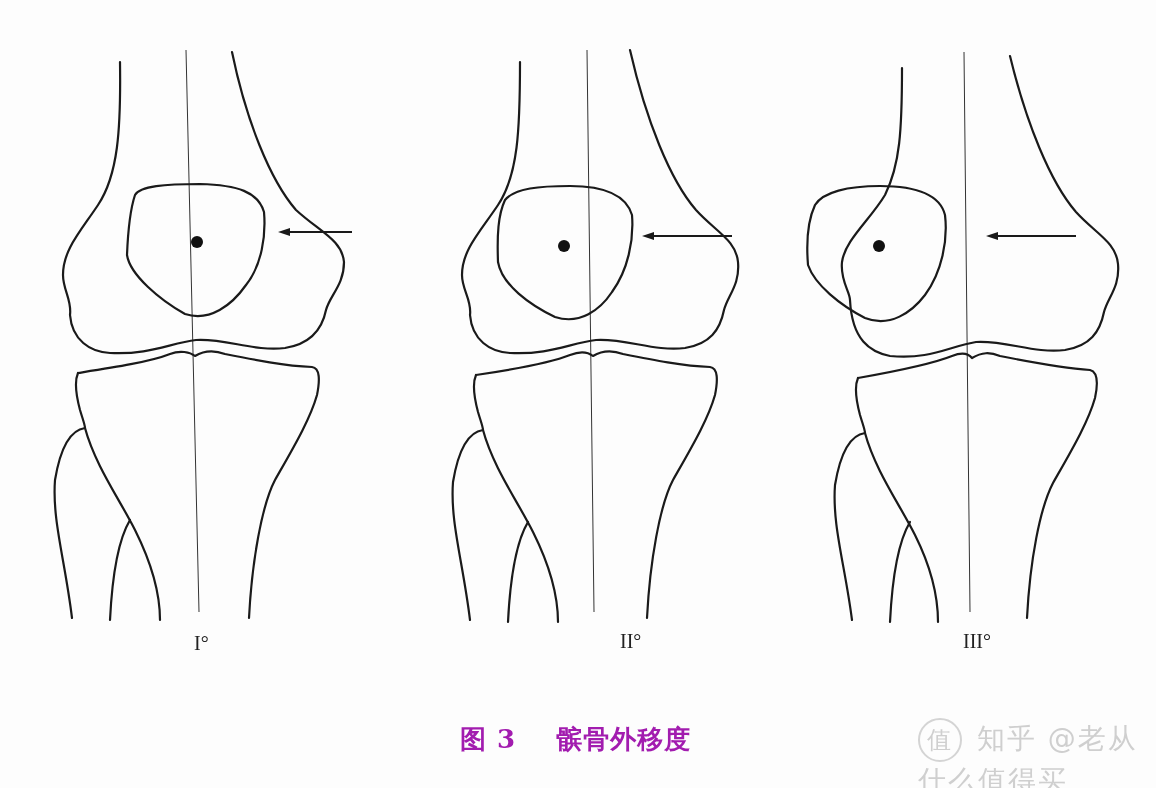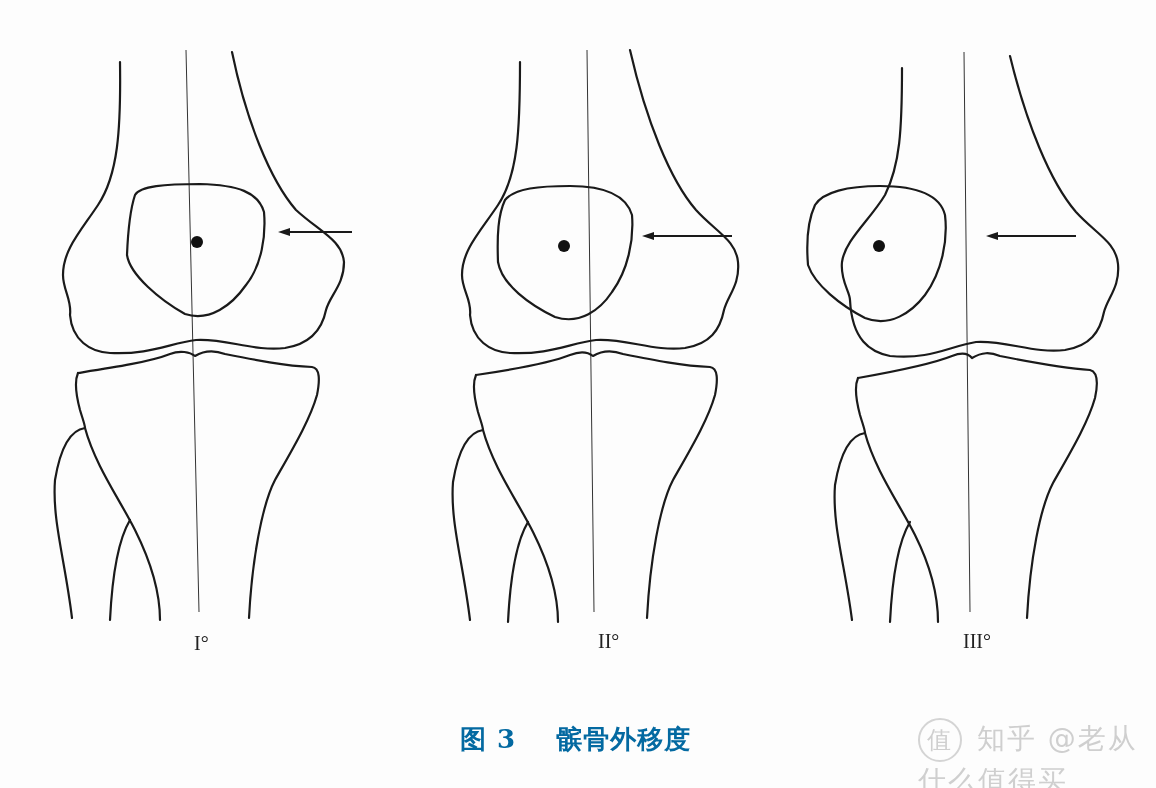--- a/index.html
+++ b/index.html
@@ -1,21 +1,21 @@
 <!DOCTYPE html>
 <html><head>
 <meta charset="utf-8">
 <style>
   html, body { margin:0; padding:0; background:#fdfdfd; }
   #stage { position:relative; width:1156px; height:788px; background:#fdfdfd; overflow:hidden; }
   svg.fig { position:absolute; left:0; top:0; }
   .bone { fill:none; stroke:#1a1a1a; stroke-width:2.2; stroke-linecap:round; stroke-linejoin:round; }
   .axis { stroke:#333; stroke-width:1; }
   .label-deg { position:absolute; font-family:"Liberation Serif", serif; font-size:20px; color:#222; }
-  .caption { position:absolute; left:460px; top:722px; font-family:"DejaVu Serif", serif; font-weight:bold; font-size:26px; color:#0369a1; letter-spacing:1px; }
+  .caption { position:absolute; left:460px; top:722px; font-family:"DejaVu Serif", serif; font-weight:bold; font-size:26px; color:#a21caf; letter-spacing:1px; }
   .caption .num { margin-right:30px; }
   .watermark { position:absolute; left:918px; top:718px; font-family:"DejaVu Sans", sans-serif; font-size:28px; color:#cfcfcf; letter-spacing:2px; }
   .wm-circle { display:inline-block; width:40px; height:40px; border:2px solid #d4d4d4; border-radius:50%; text-align:center; line-height:40px; font-size:24px; margin-right:4px; vertical-align:middle; }
 </style>
 </head>
 <body>
 
 <div id="stage">
 
   <svg class="fig" width="1156" height="788" viewBox="0 0 1156 788">
@@ -72,21 +72,21 @@
       <path d="M986,236 L998,232 L998,240 Z" fill="#1a1a1a"></path>
       <path class="bone" d="M858,378 C892,372 932,364 952,356 C962,352 968,353 972,358 C982,352 990,352 1000,356 C1030,362 1062,368 1090,370
            C1098,372 1098,384 1095,398 C1088,423 1070,453 1053,483 C1040,508 1030,560 1027,618"></path>
       <path class="bone" d="M858,378 C854,387 856,400 860,415 C863,425 865,430 865,433 C875,470 900,505 915,535 C930,565 938,592 938,622"></path>
       <path class="bone" d="M865,433 C850,435 840,455 835,485 C832,525 845,565 852,620"></path>
       <path class="bone" d="M910,522 C898,542 892,582 890,622"></path>
     </g>
   </svg>
 
   <div class="label-deg" style="left:194px; top:632px;">I°</div>
-  <div class="label-deg" style="left:598px; top:630px;">II°</div>
+  <div class="label-deg" style="left:620px; top:630px;">II°</div>
   <div class="label-deg" style="left:963px; top:630px;text-align:right;">III°</div>
 
   <div class="caption">
     <span class="num">图 3</span>
     <span>髌骨外移度</span>
   </div>
 
   <div class="watermark">
     <span class="wm-circle">值</span>
     <span>知乎 @老从 什么值得买</span>

